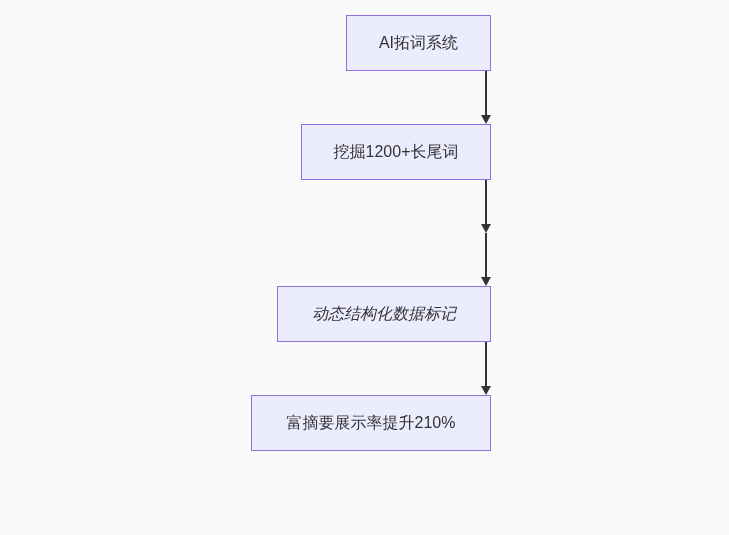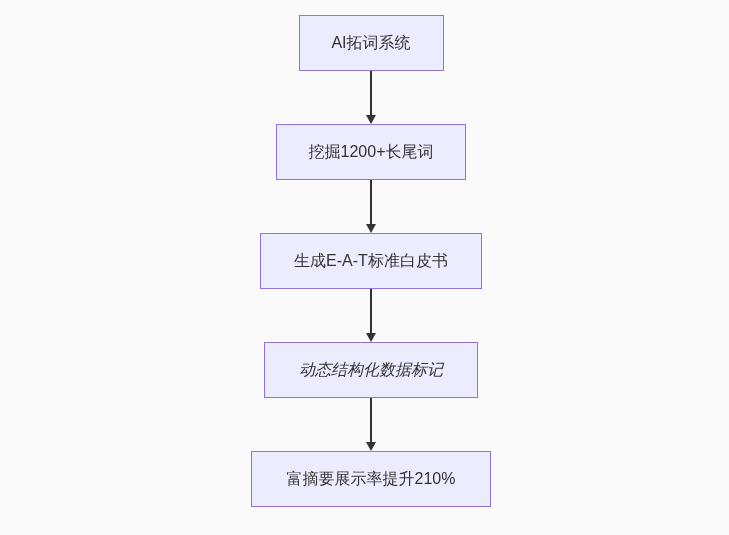--- a/index.html
+++ b/index.html
@@ -14,21 +14,21 @@
     position: relative;
     overflow: hidden;
   }
   .flow {
     position: absolute;
     top: 15px;
     left: 371px;
     transform: translateX(-50%);
     display: flex;
     flex-direction: column;
-    align-items: center;
+    align-items: flex-end;
   }
   .node {
     box-sizing: border-box;
     height: 56px;
     display: flex;
     align-items: center;
     justify-content: center;
     background: #ECECFF;
     border: 1px solid #9370DB;
     color: #333333;
@@ -77,23 +77,20 @@
 
   <div class="node w2">
     <span>挖掘1200+长尾词</span>
   </div>
 
   <div class="arrow">
     <div class="line"></div>
     <div class="head"></div>
   </div>
 
-  <div class="node w3">
-    <span>生成E-A-T标准白皮书</span>
-  </div>
 
   <div class="arrow">
     <div class="line"></div>
     <div class="head"></div>
   </div>
 
   <div class="node w4">
     <span>动态结构化数据标记</span>
   </div>
 

